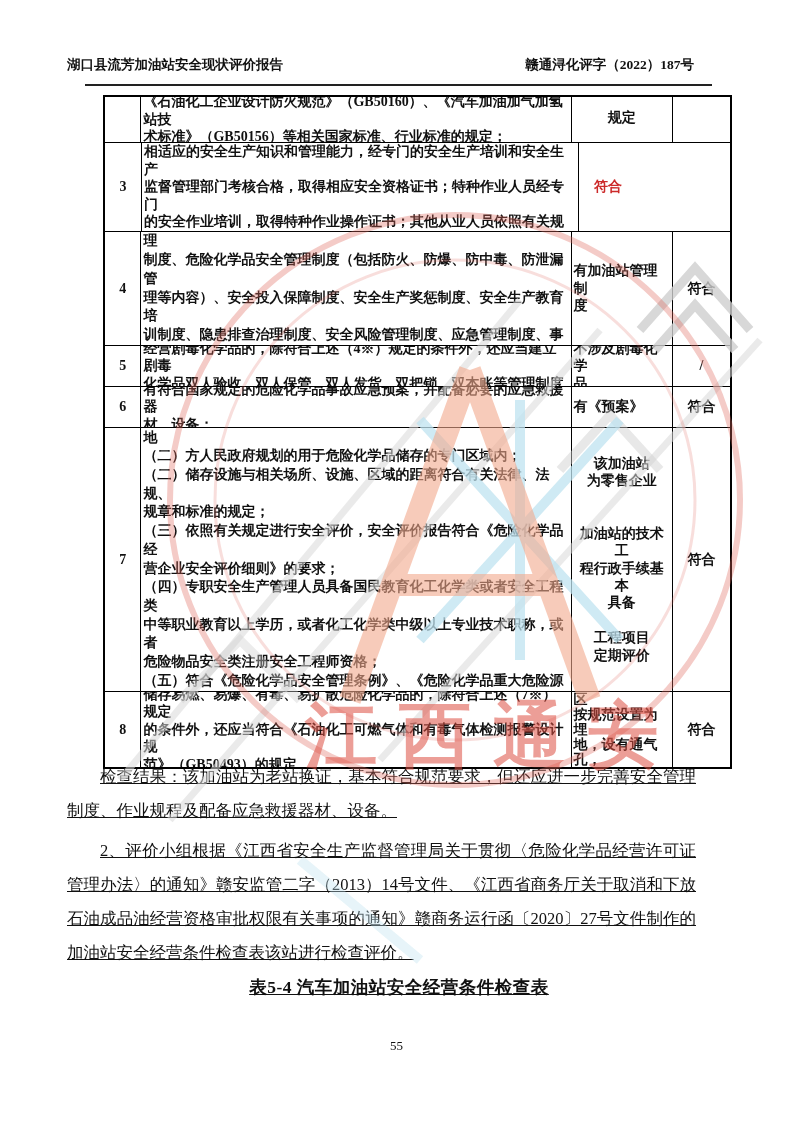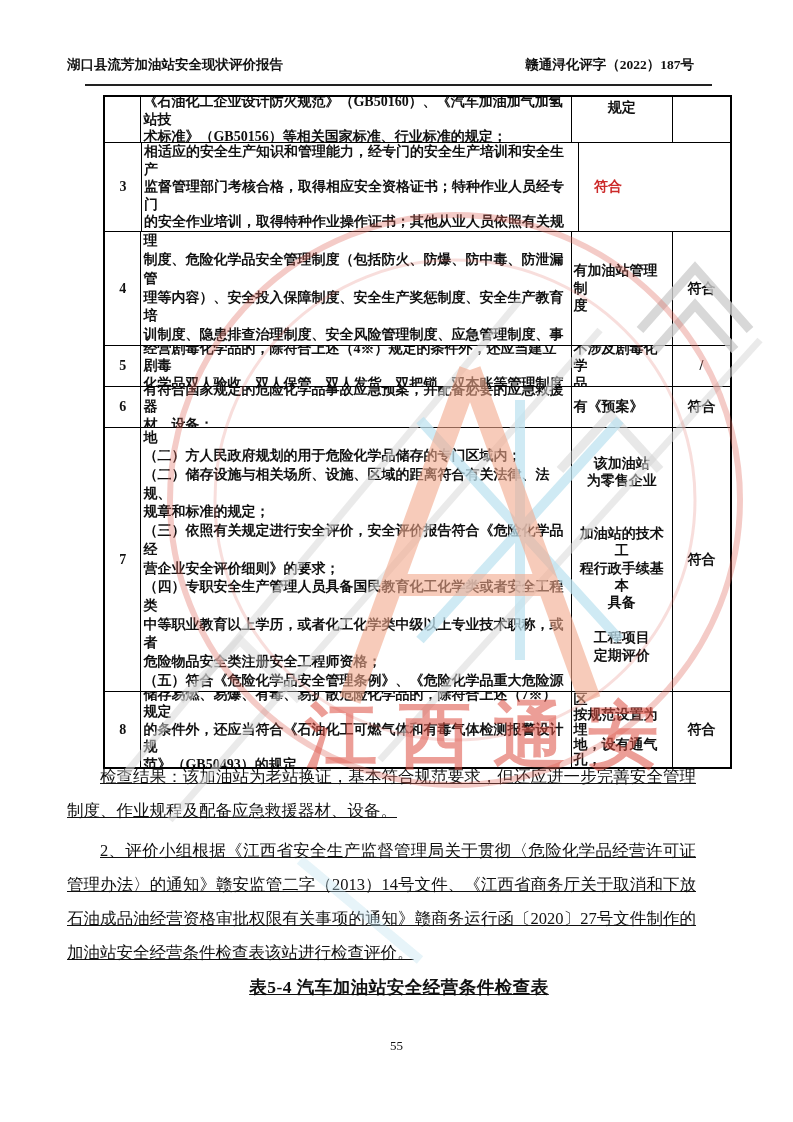--- a/index.html
+++ b/index.html
@@ -20,21 +20,21 @@
         font-size:14px;line-height:17.4px;white-space:pre-line;font-weight:bold;}
   .cell + .cell{border-left:1px solid #000;}
   .cell-num{width:36px;justify-content:center;text-align:center;}
   .cell-content{width:437px;padding:0 2px;text-align:left;}
   .cell-status{width:103px;padding:0 2px;text-align:left;}
   .cell-result{width:59px;justify-content:center;text-align:center;}
   .row-0{height:45px}.row-1{height:88px}.row-2{height:113px}
   .row-3{height:40px}.row-4{height:40px}.row-5{height:263px}.row-6{height:75px}
   .row-5 .cell-content{line-height:18.7px;}
   .row-2 .cell-content{line-height:18.7px;}
-  .row-0 .cell-status{justify-content:center;align-items:flex-start;text-align:center;padding-top:2px;}
+  .row-0 .cell-status{justify-content:center;align-items:flex-start;text-align:center;padding-top:12px;}
   .row-5 .cell-status{justify-content:center;text-align:center;}
   .row-6 .cell-status{line-height:15px;}
   .red{color:#cc2a2a;}
   
   .bodytext{position:absolute;top:760px;left:67px;width:629px;
             font-size:16.5px;line-height:34px;text-align:justify;text-decoration:underline;}
   .bodytext p{margin:0;text-indent:2em;}
   .bodytext p.p2{margin-top:6px;}
   .tbl-title{margin-top:14px;text-align:center;text-indent:0;
              font-weight:bold;font-size:17.5px;letter-spacing:.5px;}

